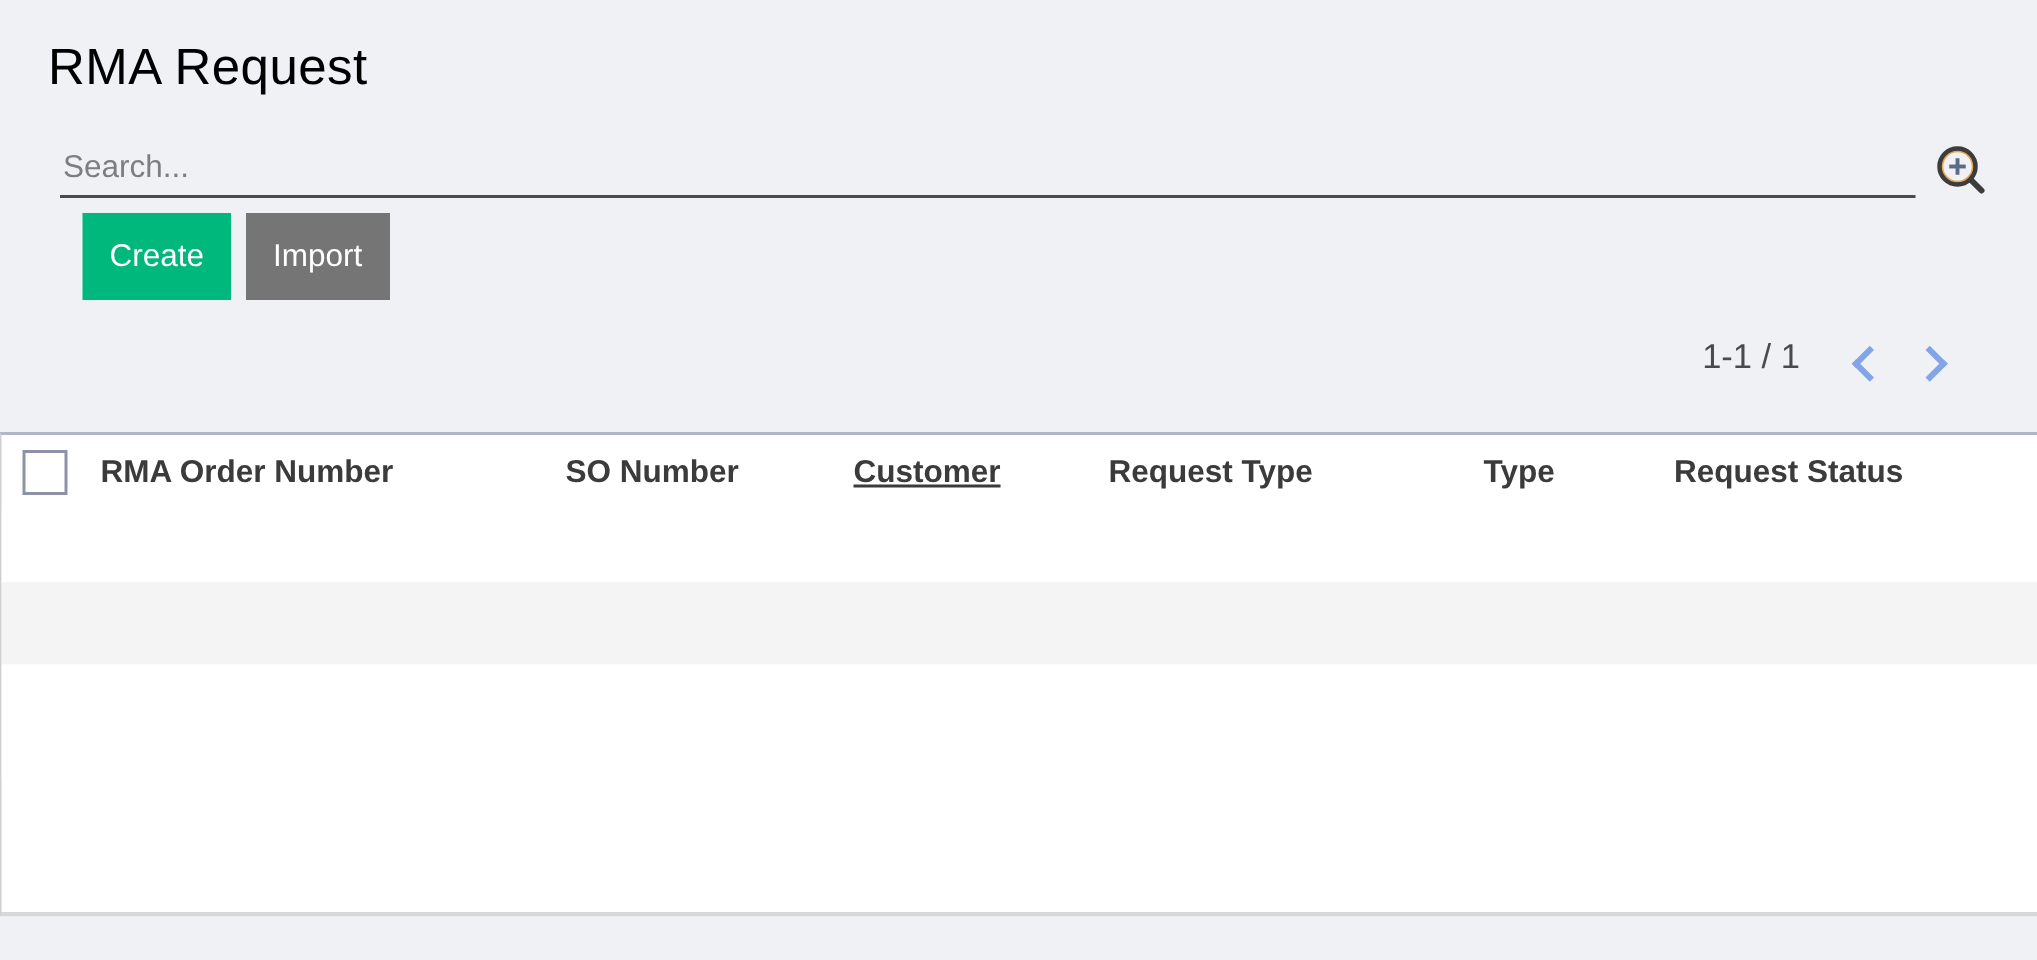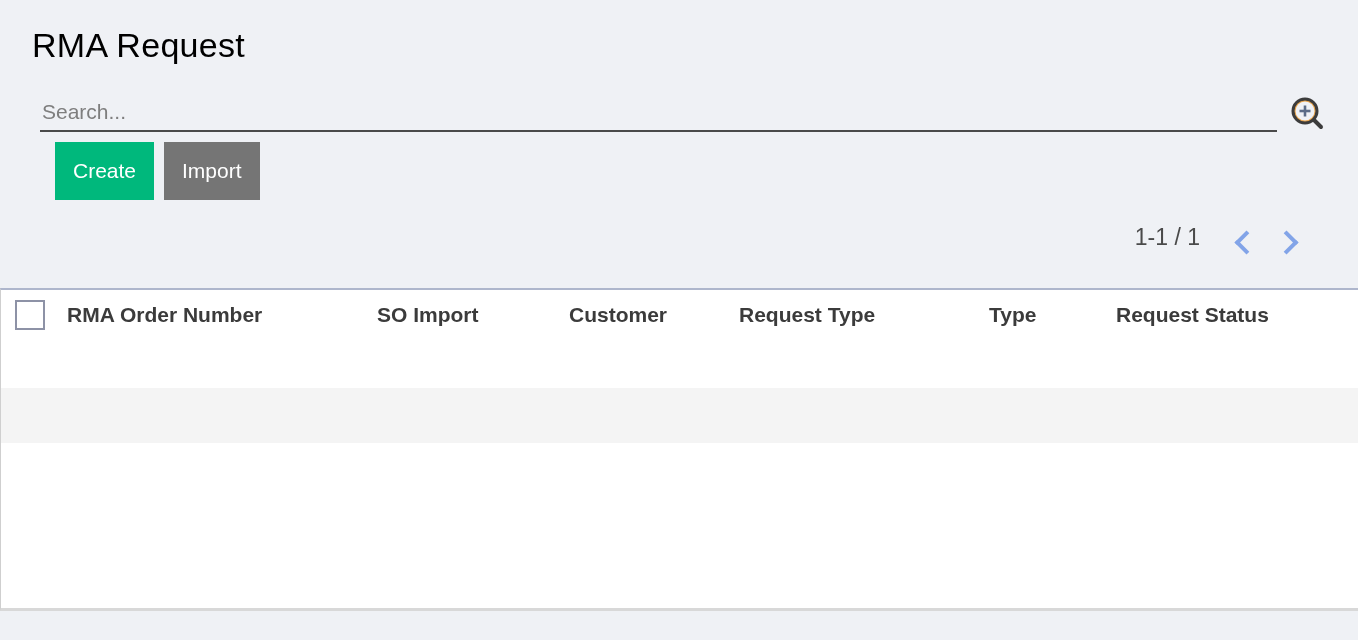--- a/index.html
+++ b/index.html
@@ -157,21 +157,21 @@
     color: #3b3b3b;
   }
   table.list tbody td {
     height: 48px;
     font-weight: 400;
     color: #555555;
   }
   .col-check { width: 66px; }
   .col-rma   { width: 310px; margin-top: 48px; }
   .col-so    { width: 192px; }
-  .col-cust  { width: 170px; }
+  .col-cust  { width: 170px; text-decoration: underline; }
   .col-type  { width: 250px; }
   .col-team  { width: 127px; }
   .col-stat  { width: auto; }
   th.col-rma, td.col-rma { padding-left: 2px; }
 
   .checkbox {
     width: 30px;
     height: 30px;
     border: 2px solid #8d92a6;
     background: #ffffff;
@@ -237,21 +237,21 @@
         <col class="col-type">
         <col class="col-team">
         <col class="col-stat">
     </colgroup>
     <thead>
       <tr>
         <th class="col-check">
           <span class="checkbox"></span>
         </th>
         <th class="col-rma">RMA Order Number</th>
-        <th class="col-so">SO Import</th>
+        <th class="col-so">SO Number</th>
         <th class="col-cust">Customer</th>
         <th class="col-type">Request Type</th>
         <th class="col-team">Type</th>
         <th class="col-stat">Request Status</th>
       </tr>
     </thead>
     <tbody>
       <tr class="spacer-row-white">
           <td colspan="7"></td>
         </tr>

